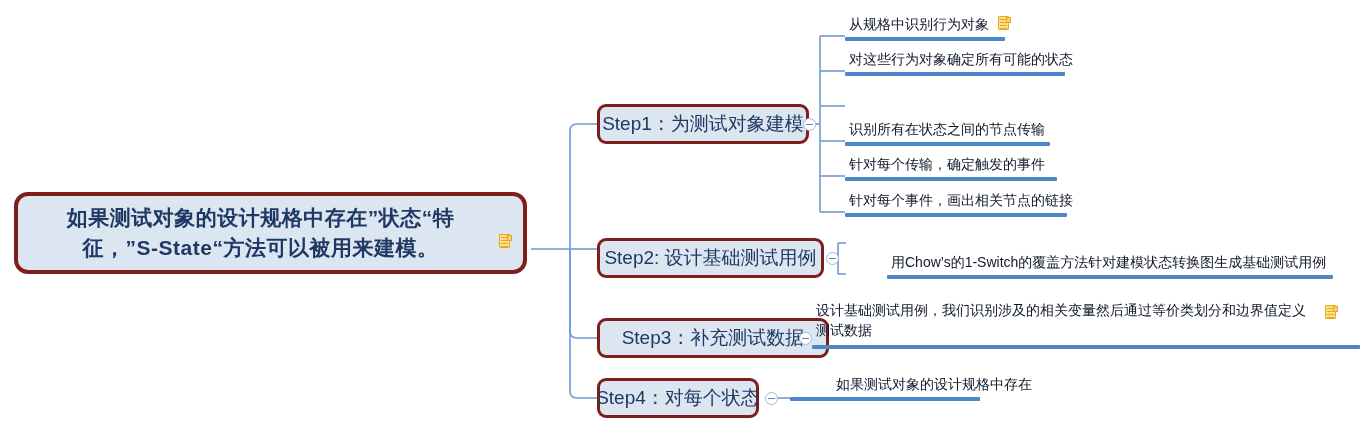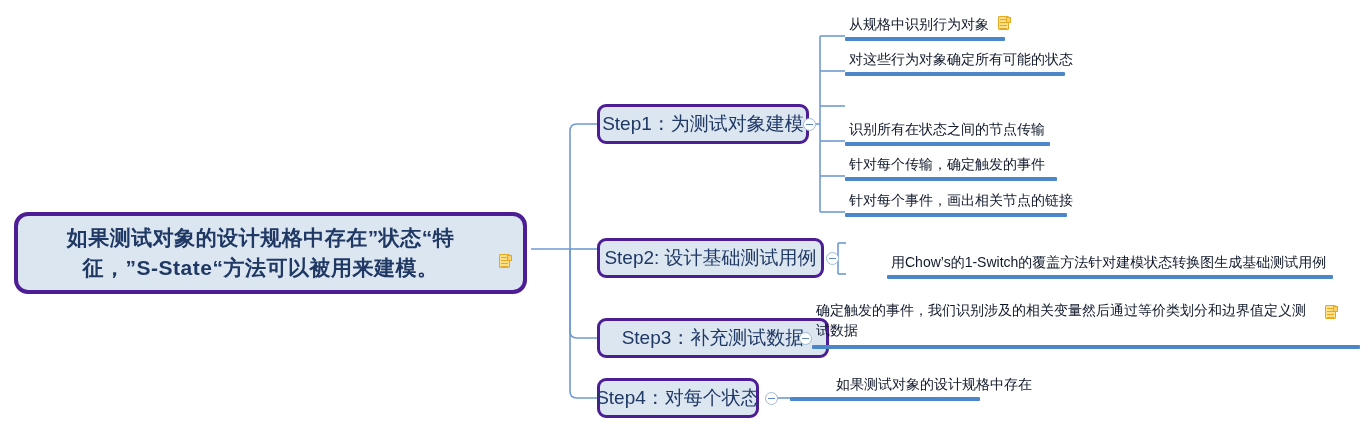--- a/index.html
+++ b/index.html
@@ -12,27 +12,27 @@
   #canvas{position:relative;width:1368px;height:438px;}
 
   
   #wires{position:absolute;left:0;top:0;width:1368px;height:438px;pointer-events:none;}
 
   
   .node{
     position:absolute;
     box-sizing:border-box;
     background:#dce6f1;
-    border:3px solid #4c1d95;
+    border:3px solid #7f1d1d;
     border-radius:10px;
     display:flex;align-items:center;justify-content:center;
     color:#1f3864;
   }
   #root-node{
-    left:14px;top:212px;width:513px;height:82px;
+    left:14px;top:192px;width:513px;height:82px;
     border-width:4px;border-radius:14px;
     padding:0 34px 0 14px;
   }
   #root-label{
     font-size:21px;font-weight:bold;line-height:30px;
     text-align:center;letter-spacing:.5px;
   }
   .step{
     height:40px;border-radius:9px;padding:0 12px;
   }
@@ -168,21 +168,21 @@
     <span class="leaf-text">用Chow’s的1-Switch的覆盖方法针对建模状态转换图生成基础测试用例</span>
     <div class="leaf-rule" style="width:446px;"></div>
   </div>
 
   <div class="node step" id="step3-node">
     <span class="step-label">Step3：补充测试数据</span>
   </div>
   <div class="toggle" style="left:799px;top:332px;"></div>
 
   <div class="leaf" style="left:812px;top:300px;width:548px;">
-    <span class="leaf-text wrap" style="width:500px;">确定触发的事件，我们识别涉及的相关变量然后通过等价类划分和边界值定义测试数据</span><span class="note-icon" style="position:absolute;right:22px;top:5px;">
+    <span class="leaf-text wrap" style="width:500px;">设计基础测试用例，我们识别涉及的相关变量然后通过等价类划分和边界值定义测试数据</span><span class="note-icon" style="position:absolute;right:22px;top:5px;">
         <i></i>
         <b></b>
       </span>
     <div class="leaf-rule" style="width:548px;margin-top:3px;"></div>
   </div>
 
   <div class="node step" id="step4-node">
     <span class="step-label">Step4：对每个状态</span>
   </div>
   <div class="toggle" style="left:765px;top:392px;"></div>

